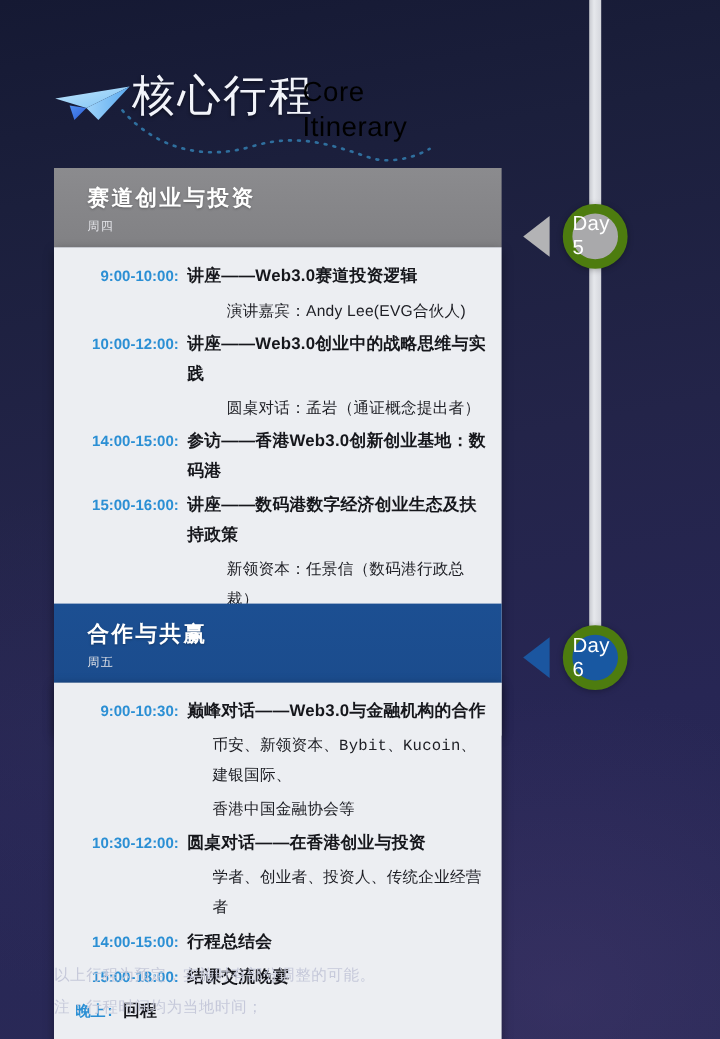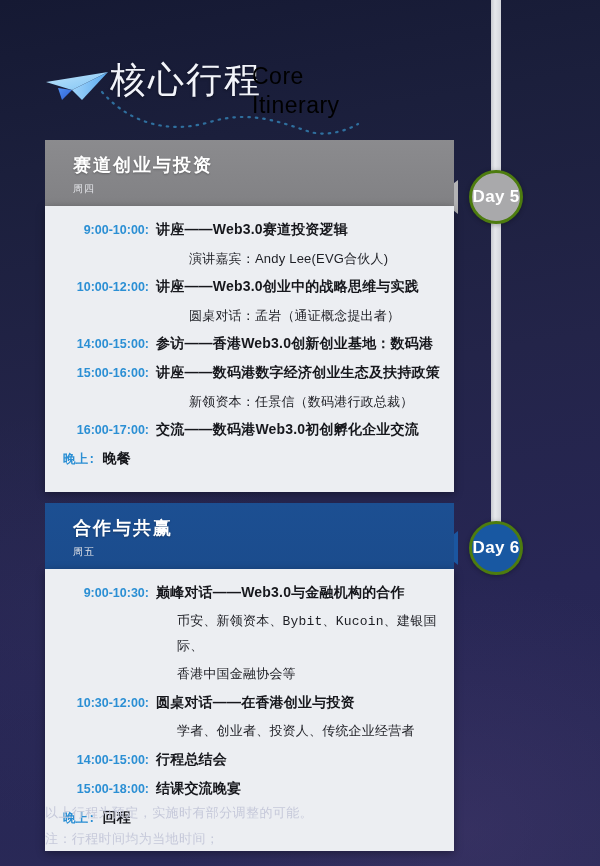--- a/index.html
+++ b/index.html
@@ -33,40 +33,40 @@
   .dots { position:absolute; left:100px; top:60px; width:260px; height:50px; }
 
   
   .tl-line {
     position:absolute; left:491px; top:0; width:10px; height:556px;
     background:linear-gradient(90deg,#c7c9cf 0%,#e6e8ec 40%,#d4d6dc 100%);
     border-radius:0 0 5px 5px;
   }
   .node {
     position:absolute; width:54px; height:54px; border-radius:50%;
-    border:3px solid #4d7c0f;
+    border:8px solid #4d7c0f;
     display:flex; align-items:center; justify-content:center;
-    font-size:17px; font-weight:bold; color:#ffffff;
+    font-size:17px; font-weight:normal; color:#ffffff;
     letter-spacing:.3px;
     box-shadow:0 1px 5px rgba(0,0,0,.30);
   }
   .node-5 { left:469px; top:170px; background:#a9a9ab; }
   .node-6 { left:469px; top:521px; background:#1858a2; }
 
   .arrow {
     position:absolute; width:0; height:0;
     border-top:17px solid transparent;
     border-bottom:17px solid transparent;
     border-right:22px solid #b3b3b5;
   }
   .arrow-5 { left:436px; top:180px; border-right-color:#b3b3b5; }
   .arrow-6 { left:436px; top:531px; border-right-color:#1b56a0; }
 
   
-  .card { position:absolute; left:45px; width:409px; }
+  .card { position:absolute; left:45px; width:373px; }
   .card-hd { padding:13px 0 10px 28px; }
   .card-hd.gray { background:linear-gradient(180deg,#8b8b8e 0%,#818184 100%); }
   .card-hd.blue { background:linear-gradient(180deg,#1c4f92 0%,#1b4c8d 100%); }
   .card-title {
     font-size:18px; font-weight:bold; color:#ffffff;
     letter-spacing:2px; line-height:1.35;
     text-shadow:0 1px 2px rgba(0,0,0,.28);
   }
   .card-sub {
     font-size:10px; color:#e3e4e8; letter-spacing:1px;

